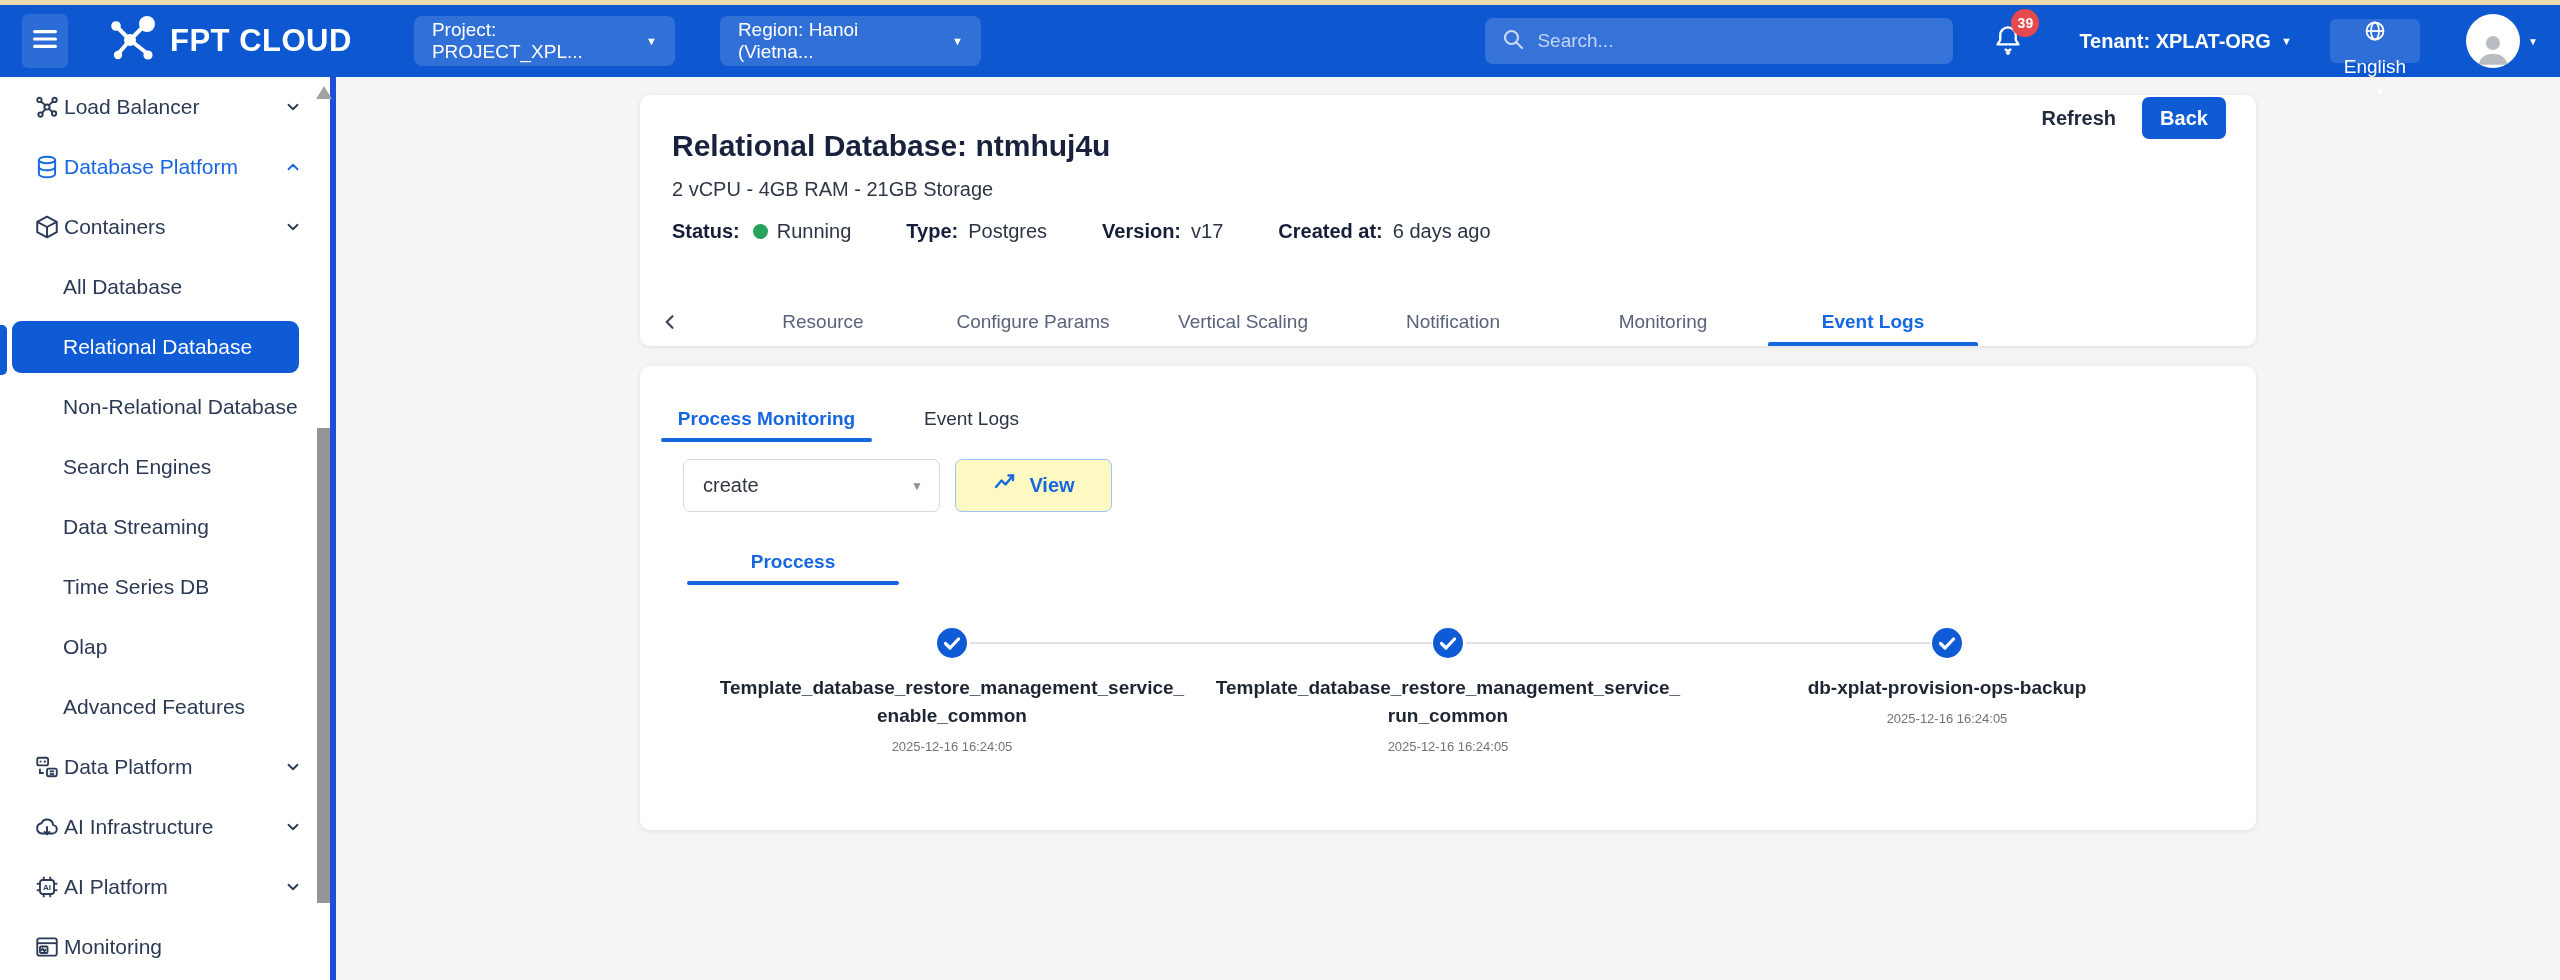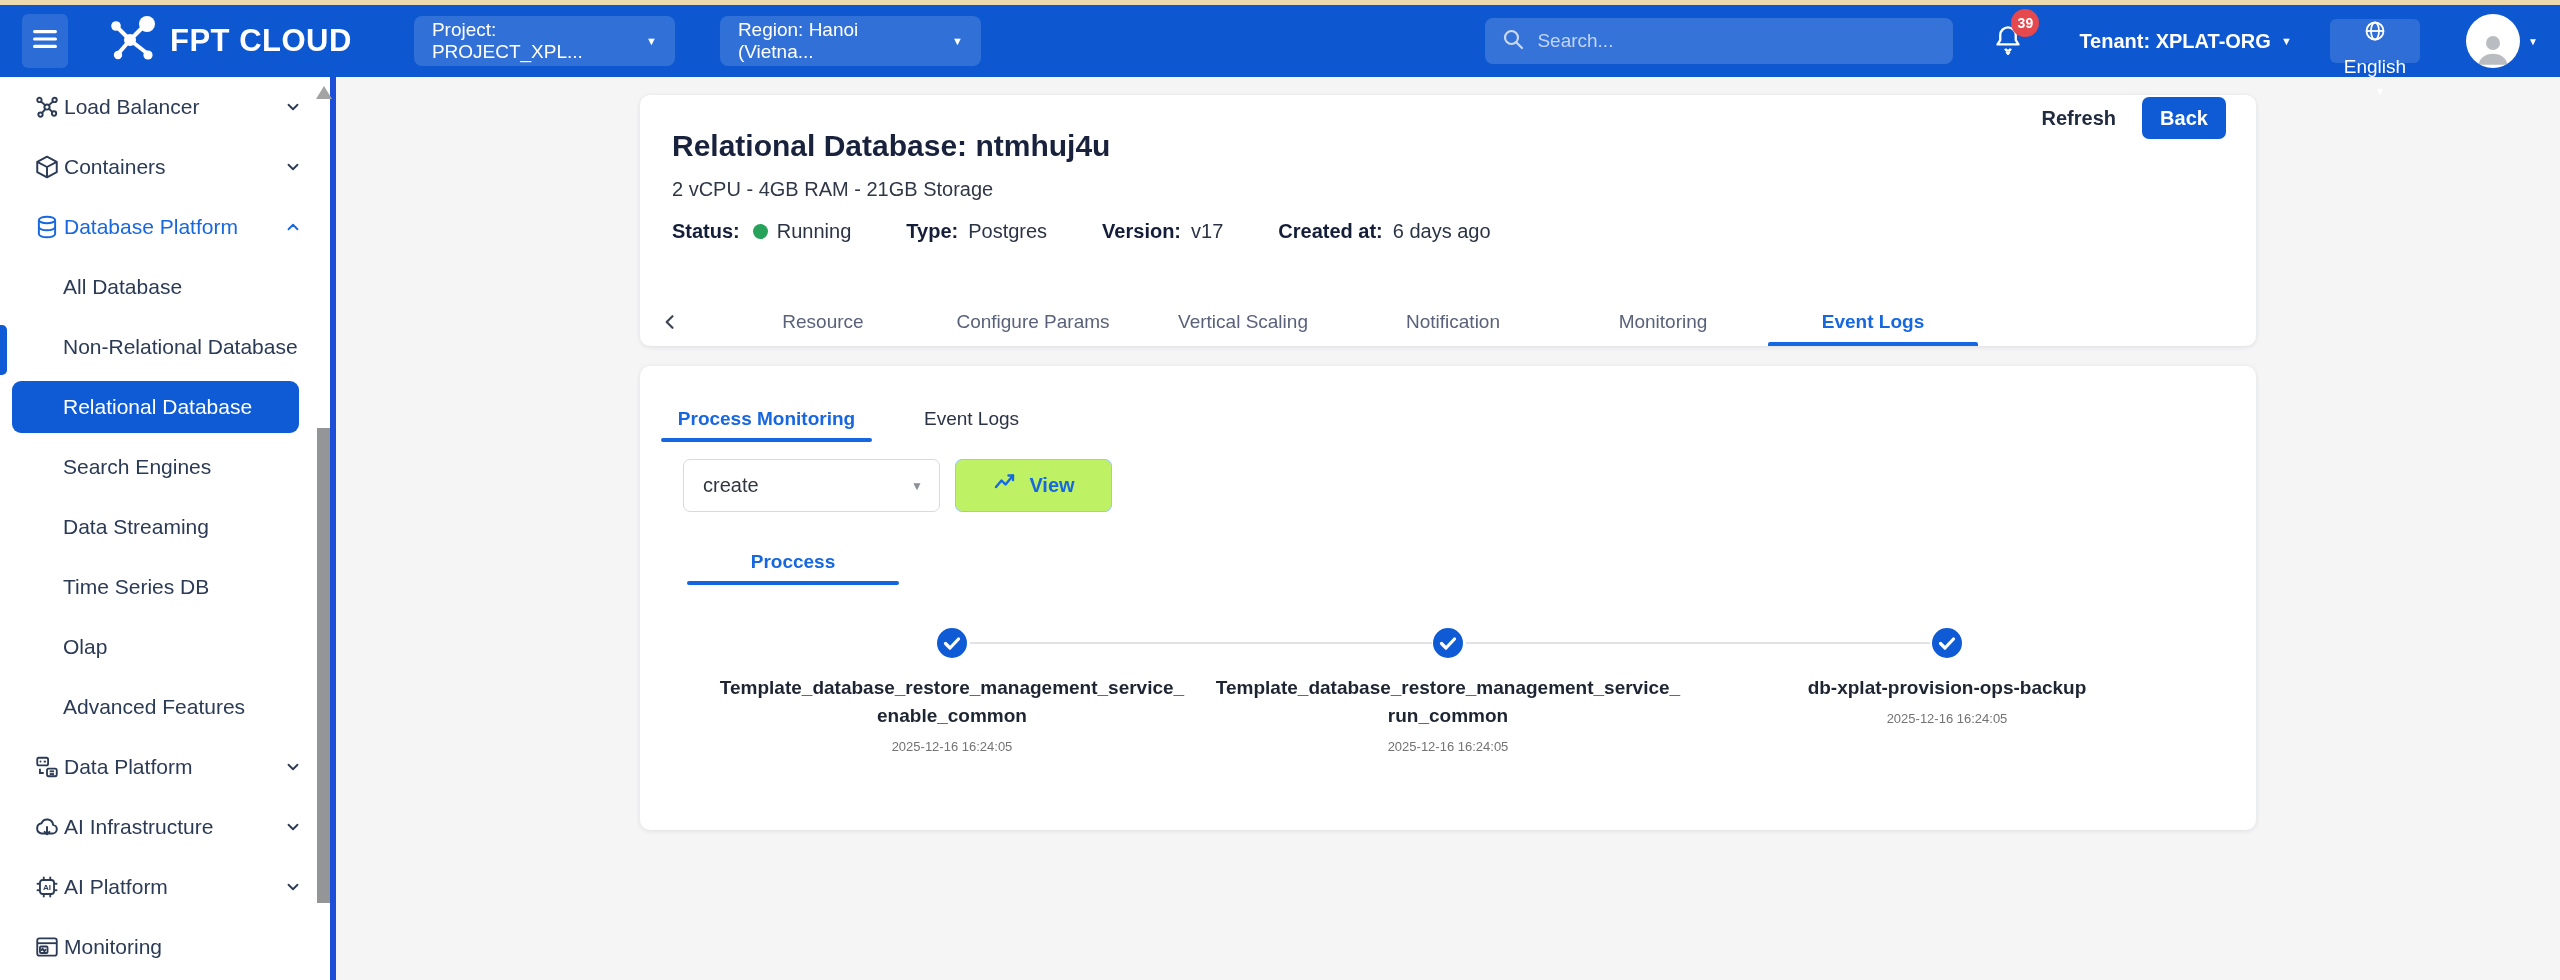--- a/index.html
+++ b/index.html
@@ -91,21 +91,21 @@
           position:relative; color:#2a3444; font-weight:600; }
   .subtab.first { width:211px; }
   .subtab.second { margin-left:40px; padding:0 12px; font-weight:500; }
   .subtab.active { color:#1767e0; }
   .subtab.active::after { content:""; position:absolute; bottom:0; left:0; width:100%; height:4px; background:#1767e0; border-radius:2px; }
 
   .controls { display:flex; align-items:center; margin:17px 0 0 43px; gap:15px; }
   .select-box { width:257px; height:53px; border:1px solid #d6d9de; border-radius:7px; display:flex; align-items:center;
           justify-content:space-between; padding:0 16px 0 19px; font-size:20px; color:#30363f; cursor:pointer; background:#fff; }
   .select-caret { font-size:12px; color:#8a9097; }
-  .view-btn { width:157px; height:53px; border:1px solid #9cc3f3; border-radius:7px; background:#bef264; display:flex;
+  .view-btn { width:157px; height:53px; border:1px solid #9cc3f3; border-radius:7px; background:#fef9c3; display:flex;
           align-items:center; justify-content:center; gap:11px; font-size:20px; font-weight:700; color:#1668e0; cursor:pointer;
           font-family:"Liberation Sans", sans-serif; }
 
   .process-tab { margin:27px 0 0 47px; width:212px; height:46px; display:flex; align-items:center; justify-content:center;
           font-size:19px; font-weight:600; color:#1668e0; position:relative; cursor:pointer; }
   .process-tab::after { content:""; position:absolute; bottom:0; left:0; width:100%; height:4px; background:#1464e0; border-radius:2px; }
 
   .timeline { position:absolute; top:252px; left:0; right:0; height:210px; }
   .tl-circle { position:absolute; top:9px; width:32px; height:32px; }
   .tl-line { position:absolute; top:24px; height:2px; background:#e1e2e5; }
@@ -226,60 +226,60 @@
         </svg>
       </span>
       <span class="nav-label">Load Balancer</span>
       <span class="nav-chev">
         <svg width="18" height="18" viewBox="0 0 24 24" fill="none" stroke="#2b3a55" stroke-width="2.4" stroke-linecap="round" stroke-linejoin="round">
             <path d="M6 9 L12 15 L18 9"></path>
           </svg>
       </span>
     </div>
 
+    <div class="nav-row group expanded">
+      <span class="nav-icon">
+        <svg width="26" height="26" viewBox="0 0 24 24" fill="none" stroke="#1767e0" stroke-width="1.8">
+          <ellipse cx="12" cy="5.5" rx="7.5" ry="3"></ellipse>
+          <path d="M4.5 5.5 V18.5 C4.5 20.2 7.9 21.5 12 21.5 C16.1 21.5 19.5 20.2 19.5 18.5 V5.5"></path>
+          <path d="M4.5 12 C4.5 13.7 7.9 15 12 15 C16.1 15 19.5 13.7 19.5 12"></path>
+        </svg>
+      </span>
+      <span class="nav-label">Database Platform</span>
+      <span class="nav-chev">
+        <svg width="18" height="18" viewBox="0 0 24 24" fill="none" stroke="#1767e0" stroke-width="2.4" stroke-linecap="round" stroke-linejoin="round">
+            <path d="M6 15 L12 9 L18 15"></path>
+          </svg>
+      </span>
+    </div>
+
     <div class="nav-row group">
       <span class="nav-icon">
         <svg width="26" height="26" viewBox="0 0 24 24" fill="none" stroke="#2b3a55" stroke-width="1.8" stroke-linejoin="round">
           <path d="M12 2.5 L21 7.2 V16.8 L12 21.5 L3 16.8 V7.2 Z"></path>
             <path d="M3 7.2 L12 12 L21 7.2"></path>
             <path d="M12 12 V21.5"></path>
         </svg>
       </span>
       <span class="nav-label">Containers</span>
       <span class="nav-chev">
         <svg width="18" height="18" viewBox="0 0 24 24" fill="none" stroke="#2b3a55" stroke-width="2.4" stroke-linecap="round" stroke-linejoin="round">
             <path d="M6 9 L12 15 L18 9"></path>
           </svg>
       </span>
     </div>
 
-    <div class="nav-row group expanded">
-      <span class="nav-icon">
-        <svg width="26" height="26" viewBox="0 0 24 24" fill="none" stroke="#1767e0" stroke-width="1.8">
-          <ellipse cx="12" cy="5.5" rx="7.5" ry="3"></ellipse>
-          <path d="M4.5 5.5 V18.5 C4.5 20.2 7.9 21.5 12 21.5 C16.1 21.5 19.5 20.2 19.5 18.5 V5.5"></path>
-          <path d="M4.5 12 C4.5 13.7 7.9 15 12 15 C16.1 15 19.5 13.7 19.5 12"></path>
-        </svg>
-      </span>
-      <span class="nav-label">Database Platform</span>
-      <span class="nav-chev">
-        <svg width="18" height="18" viewBox="0 0 24 24" fill="none" stroke="#1767e0" stroke-width="2.4" stroke-linecap="round" stroke-linejoin="round">
-            <path d="M6 15 L12 9 L18 15"></path>
-          </svg>
-      </span>
-    </div>
-
     <div class="nav-row sub">
       <span class="nav-label">All Database</span>
-    </div>
-    <div class="nav-row sub">
-      <span class="nav-label">Non-Relational Database</span>
     </div>
     <div class="nav-row sub active">
       <span class="nav-label">Relational Database</span>
+    </div>
+    <div class="nav-row sub">
+      <span class="nav-label">Non-Relational Database</span>
     </div>
     <div class="nav-row sub">
       <span class="nav-label">Search Engines</span>
     </div>
     <div class="nav-row sub">
       <span class="nav-label">Data Streaming</span>
     </div>
     <div class="nav-row sub">
       <span class="nav-label">Time Series DB</span>
     </div>

